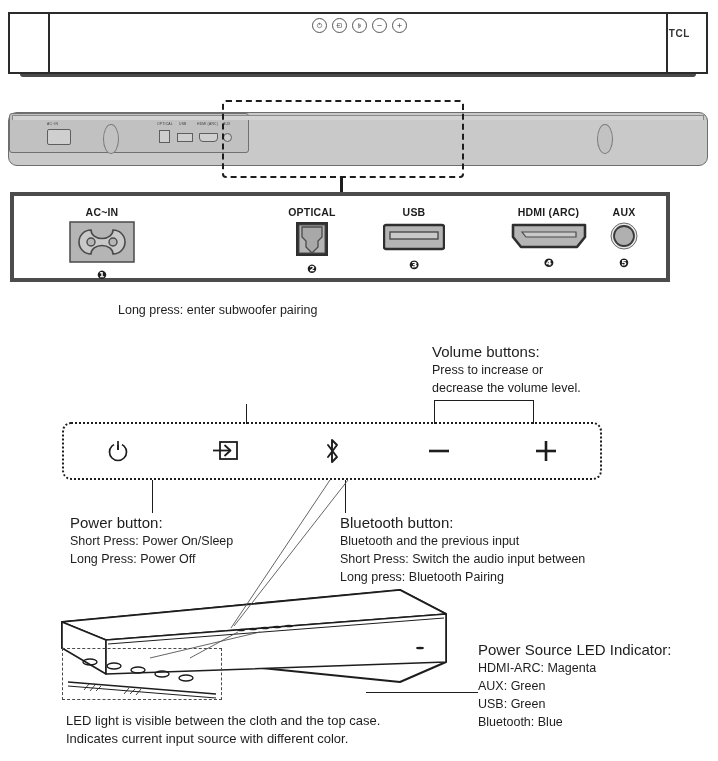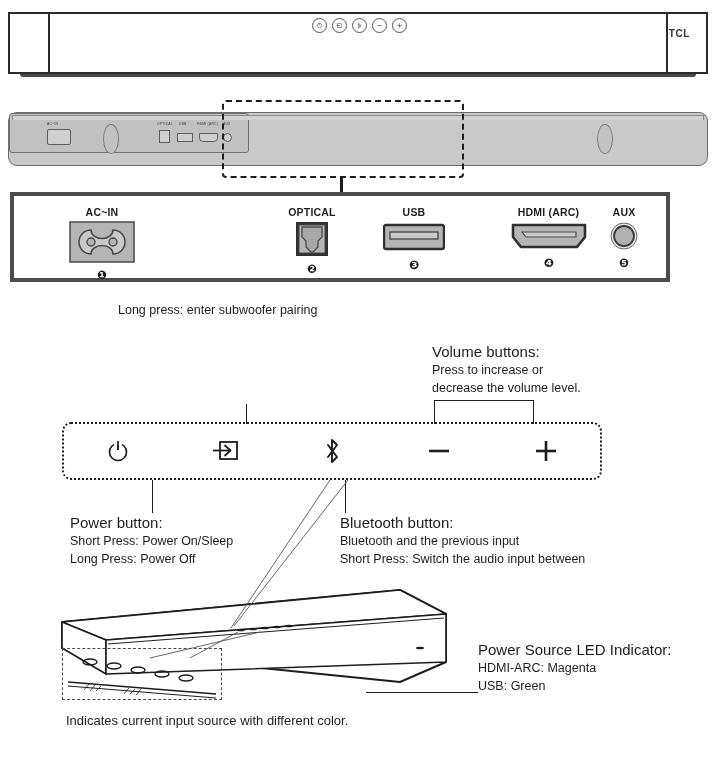--- a/index.html
+++ b/index.html
@@ -239,20 +239,21 @@
   <div class="head">Power button:</div>
   <div class="line">Short Press: Power On/Sleep</div>
   <div class="line">Long Press: Power Off</div>
 </div>
 
 <div class="abs lead lead-v" style="left:345px;top:480px;height:33px;"></div>
 <div class="callout" style="left:340px;top:513px;">
   <div class="head">Bluetooth button:</div>
   <div class="line">Bluetooth and the previous input</div>
   <div class="line">Short Press: Switch the audio input between</div>
+  <div class="line">Long press: Bluetooth Pairing</div>
 </div>
 
 <svg class="abs" id="iso-wrap" viewBox="0 0 420 130">
   <path d="M14 36 L352 4 L398 28 L398 76 L352 96 L14 62 Z" fill="#ffffff" stroke="#1d1d1d" stroke-width="2" stroke-linejoin="round"></path>
   <path d="M14 36 L352 4 L398 28 L58 54 Z" fill="#ffffff" stroke="#1d1d1d" stroke-width="1.6" stroke-linejoin="round"></path>
   <path d="M14 36 L58 54 L58 88 L14 62 Z" fill="#ffffff" stroke="#1d1d1d" stroke-width="1.6" stroke-linejoin="round"></path>
   <path d="M58 54 L398 28 L398 76 L58 88 Z" fill="#ffffff" stroke="#1d1d1d" stroke-width="1.6" stroke-linejoin="round"></path>
   <path d="M60 58 L396 32" fill="none" stroke="#1d1d1d" stroke-width="1"></path>
   <g>
     <ellipse cx="193" cy="44" rx="4" ry="1.3" fill="#1d1d1d"></ellipse>
@@ -291,20 +292,23 @@
     <line x1="34" y1="43" x2="39" y2="38"></line>
       <line x1="62" y1="46" x2="67" y2="40"></line>
     <line x1="68" y1="46" x2="73" y2="41"></line>
       <line x1="74" y1="47" x2="79" y2="41"></line>
   </g>
 </svg>
 
 <div class="abs" id="led-leadline"></div>
 
 <div class="callout" id="bottom-caption">
+  <div class="line" style="font-size:13px;">LED light is visible between the cloth and the top case.</div>
   <div class="line" style="font-size:13px;">Indicates current input source with different color.</div>
 </div>
 
 <div class="callout" id="led-block">
   <div class="head">Power Source LED Indicator:</div>
   <div class="line">HDMI-ARC: Magenta</div>
+  <div class="line">AUX: Green</div>
   <div class="line">USB: Green</div>
+  <div class="line">Bluetooth: Blue</div>
 </div>
 
 </body></html>

